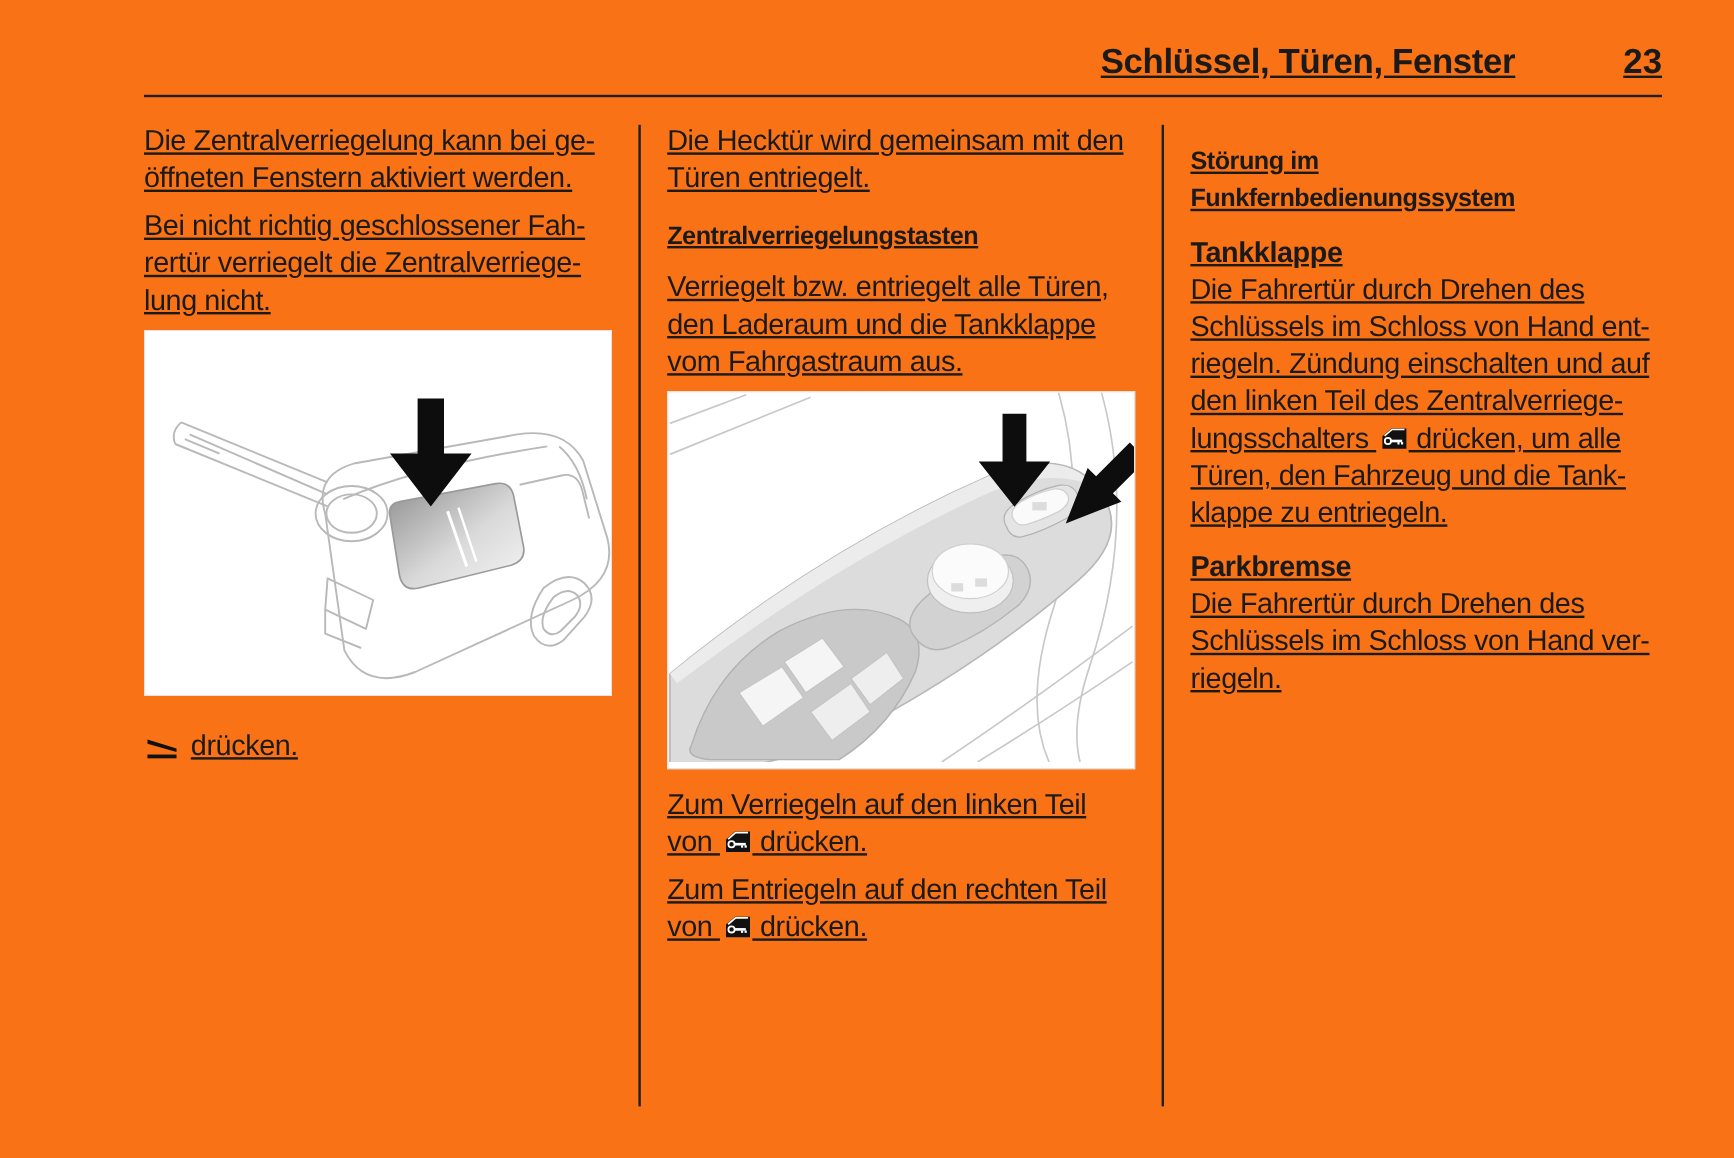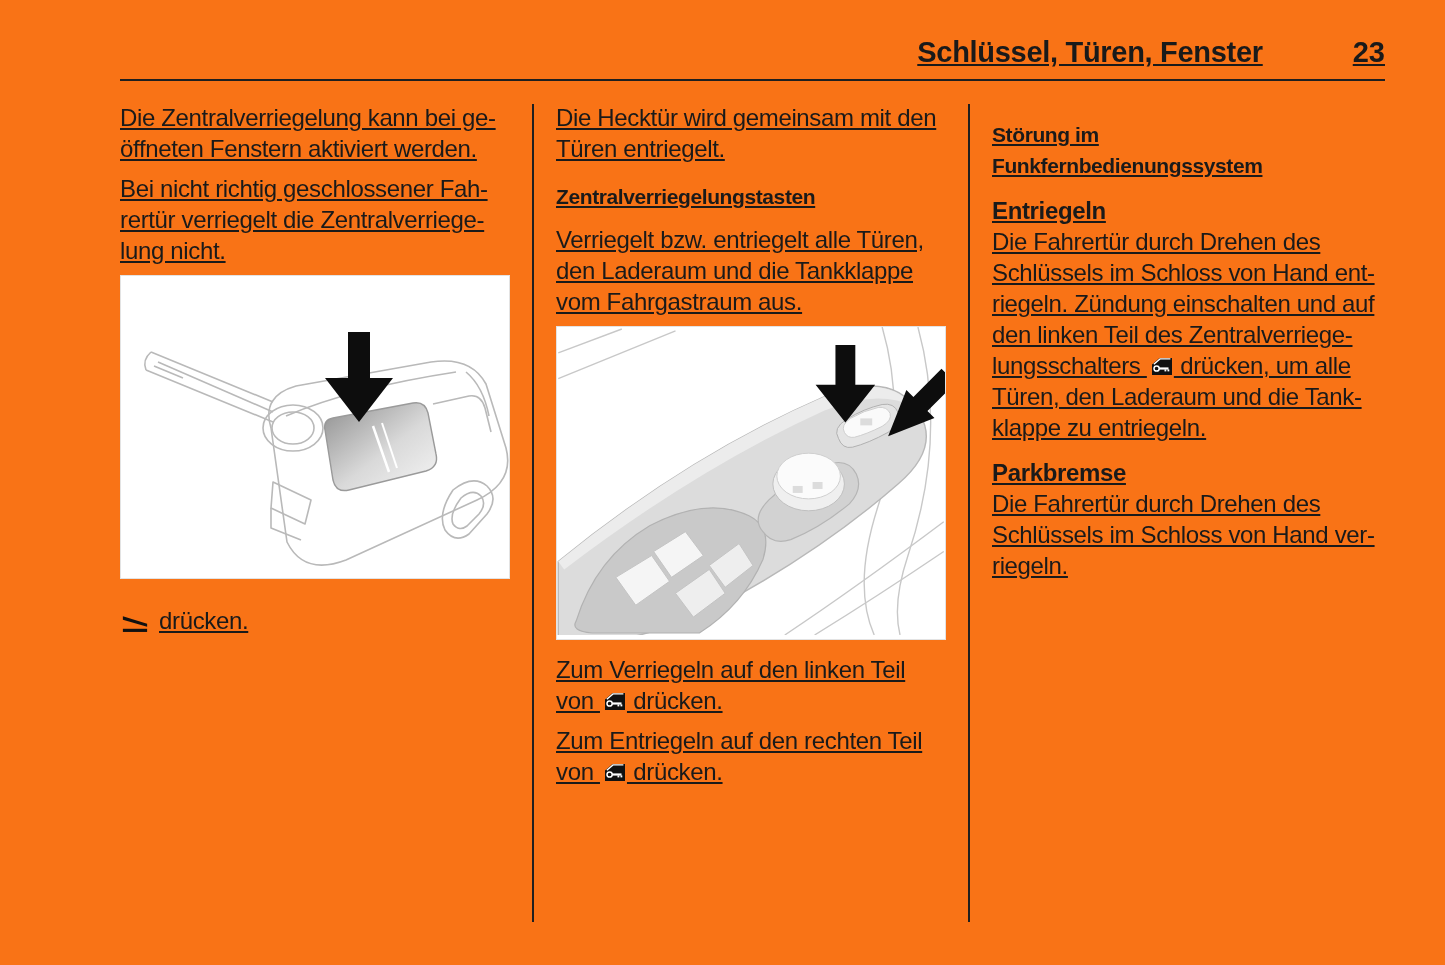--- a/index.html
+++ b/index.html
@@ -154,34 +154,34 @@
                 <rect x="17.5" y="13.4" width="1.8" height="2" fill="#fff"></rect>
                 <rect x="20.5" y="13.4" width="1.8" height="2" fill="#fff"></rect>
               </svg></span><span> drücken.</span></p>
       </div>
 
       <div class="vrule"></div>
 
       <div class="col">
         <h2 class="section">Störung im
 Funkfernbedienungssystem</h2>
-        <p class="subhead">Entriegeln</p>
+        <p class="subhead">Tankklappe</p>
         <p class="para"><span>Die Fahrertür durch Drehen des
 Schlüssels im Schloss von Hand ent-
 riegeln. Zündung einschalten und auf
 den linken Teil des Zentralverriege-
 lungsschalters </span><span class="inline-icon"><svg width="27" height="21" viewBox="0 0 27 21" xmlns="http://www.w3.org/2000/svg">
                 <path d="M5 8.5 L12.5 2 L25 2 L25 19 L5 19 Z" fill="#111"></path>
                 <path d="M6.8 8.2 L13 2.9 L23.4 2.9" stroke="#fff" stroke-width="1.4" fill="none"></path>
                 <circle cx="9.6" cy="12.5" r="2.6" fill="none" stroke="#fff" stroke-width="1.5"></circle>
                 <rect x="12" y="11.4" width="9.5" height="2.2" fill="#fff"></rect>
                 <rect x="17.5" y="13.4" width="1.8" height="2" fill="#fff"></rect>
                 <rect x="20.5" y="13.4" width="1.8" height="2" fill="#fff"></rect>
               </svg></span><span> drücken, um alle
-Türen, den Laderaum und die Tank-
+Türen, den Fahrzeug und die Tank-
 klappe zu entriegeln.</span></p>
         <p class="subhead">Parkbremse</p>
         <p class="para">Die Fahrertür durch Drehen des
 Schlüssels im Schloss von Hand ver-
 riegeln.</p>
       </div>
 
     </div>
   </div>
 </div>

